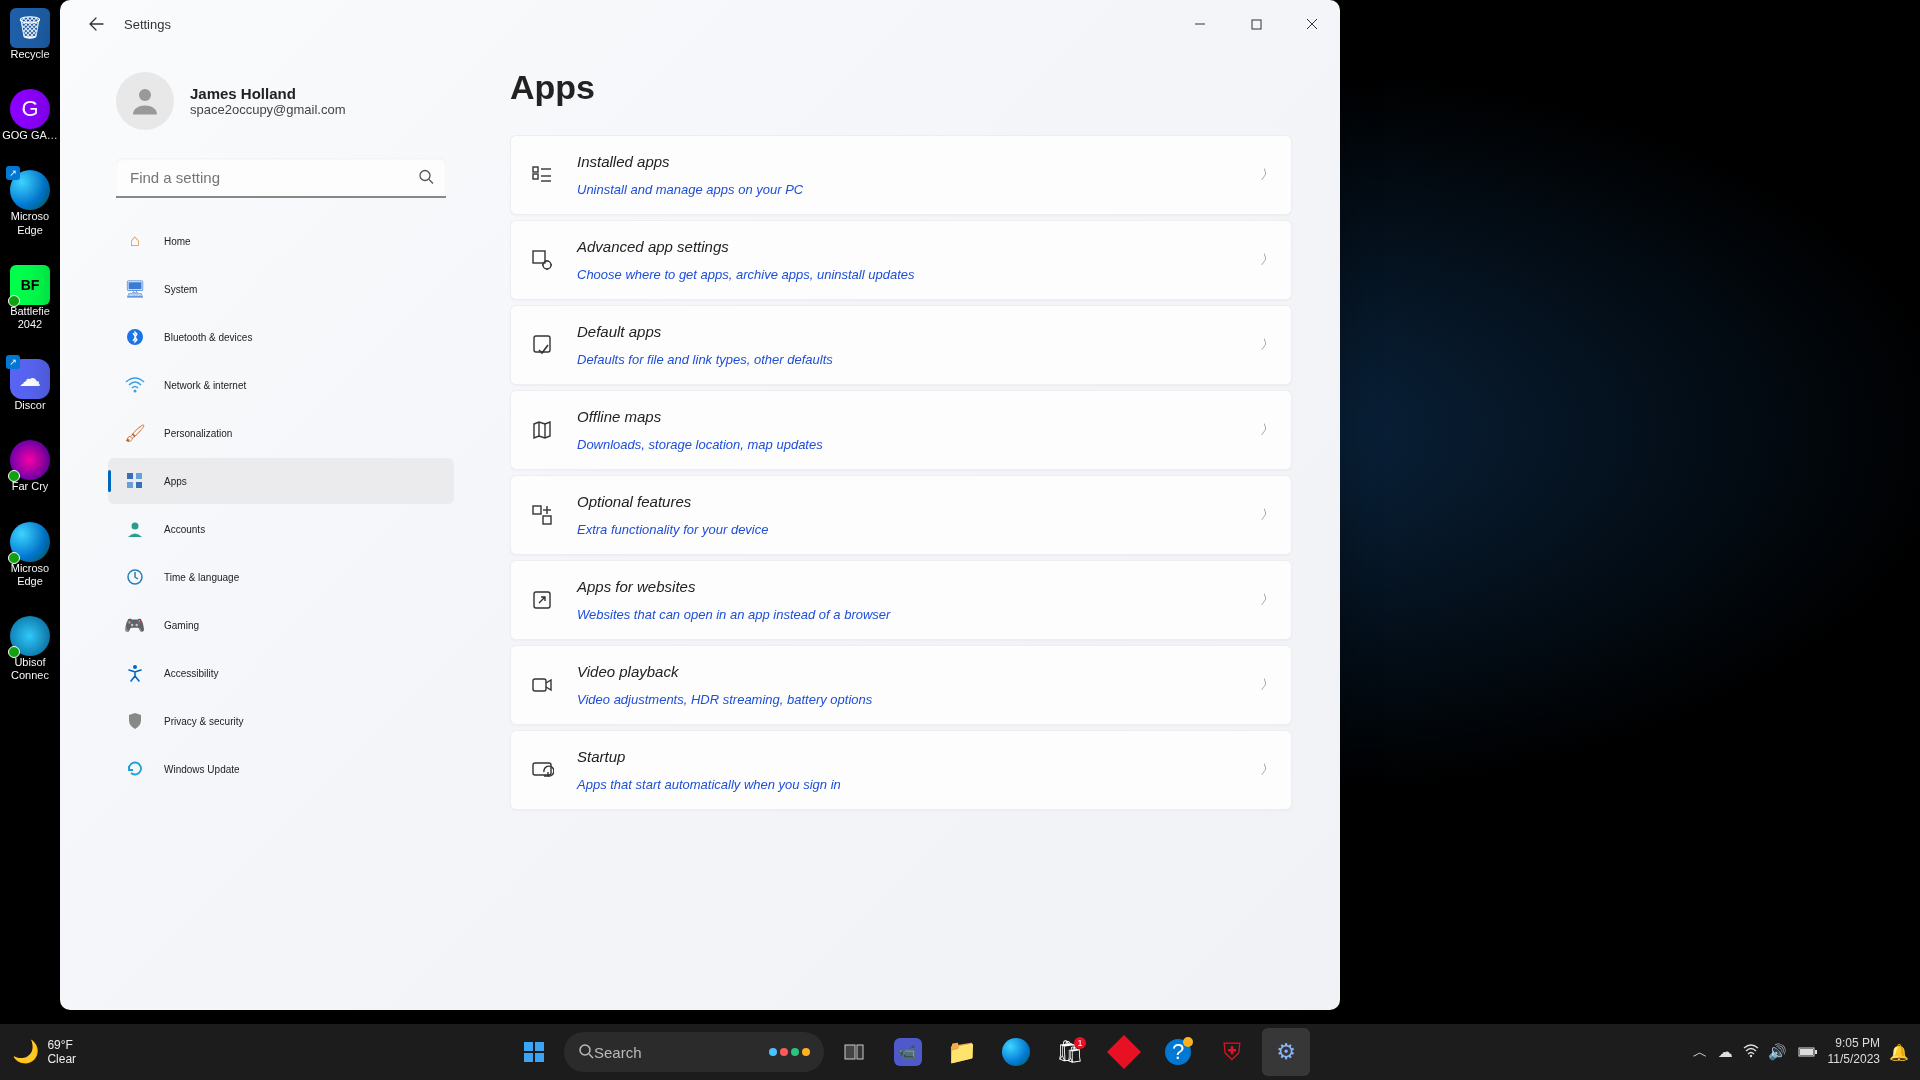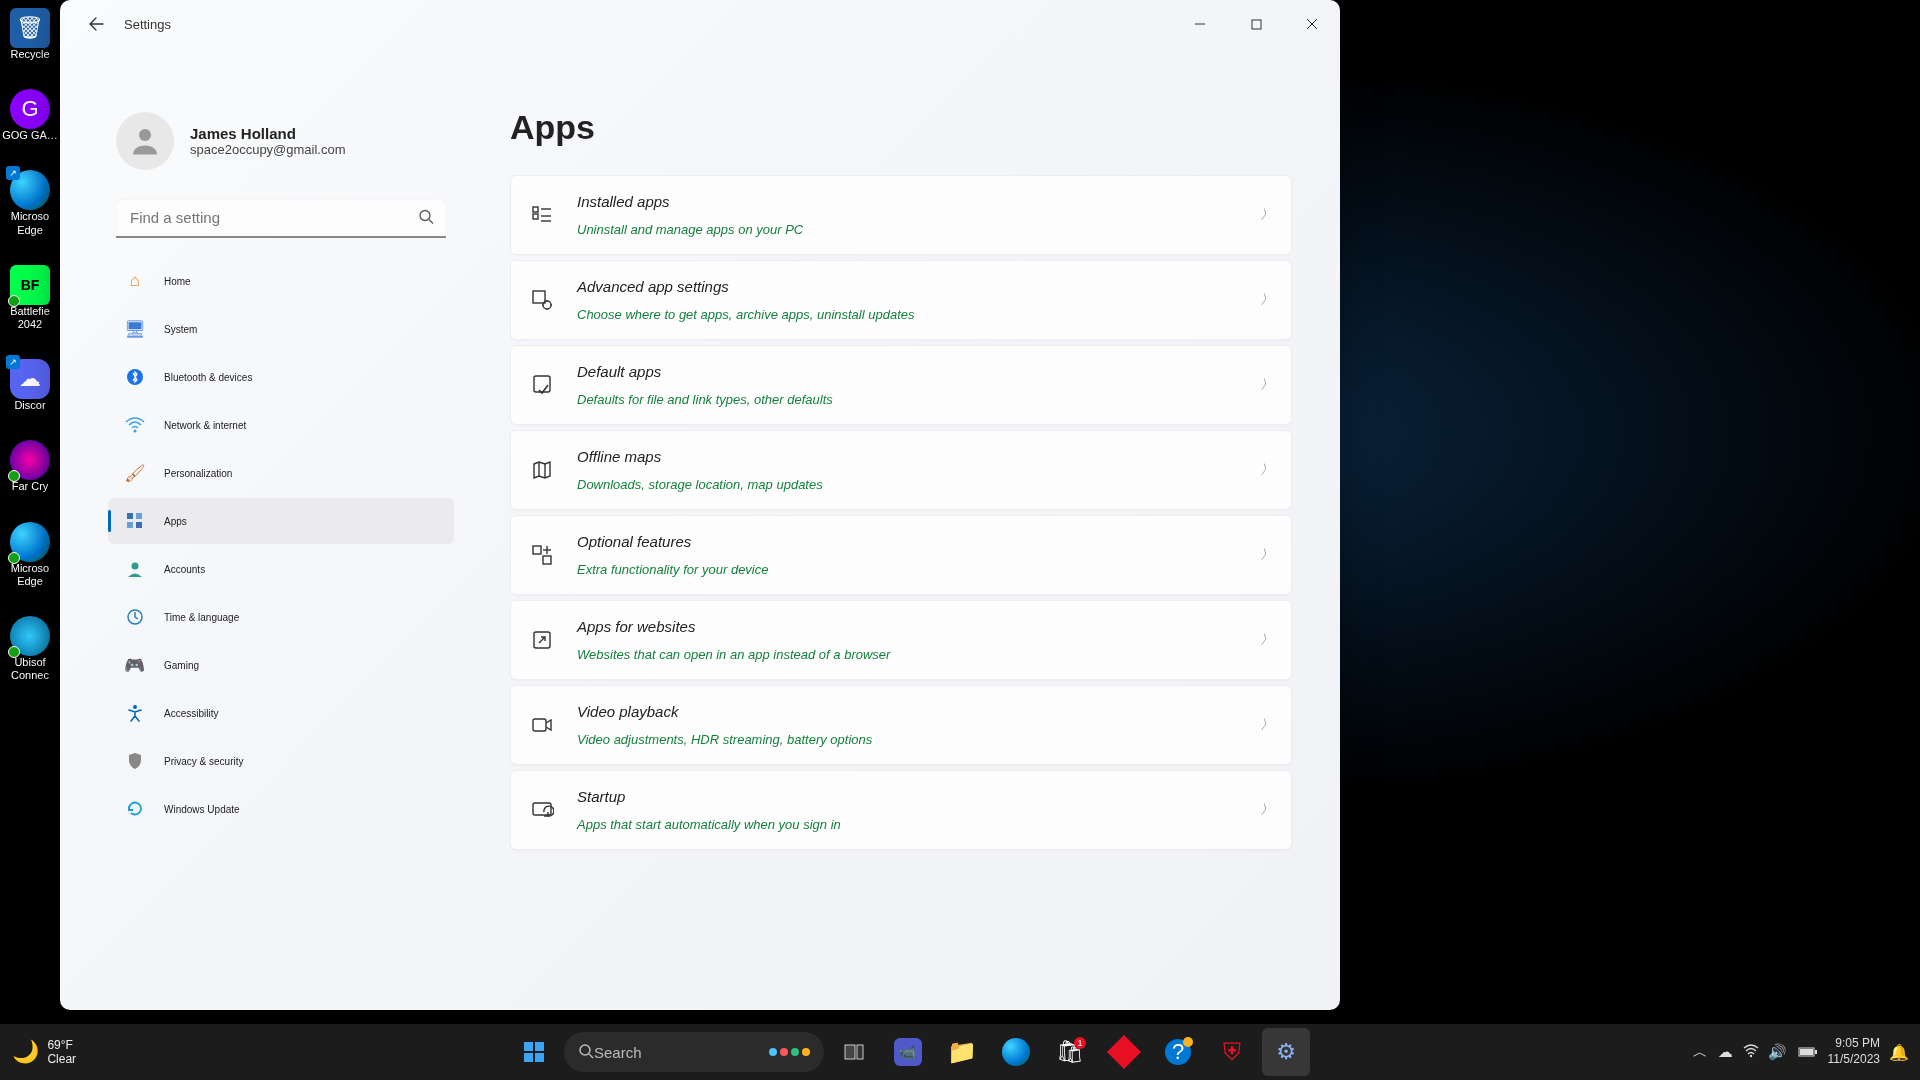--- a/index.html
+++ b/index.html
@@ -17,21 +17,21 @@
 .ic.gog { background: #8b00ff; color: #fff; border-radius: 50%; }
 .ic.edge { background: radial-gradient(circle at 30% 30%, #3fd5ff, #0078d4 60%, #0a5c2e); border-radius: 50%; }
 .ic.bf { background: #00ff4c; color: #000; font-weight: bold; font-size: 14px; }
 .ic.discord { background: #5865f2; color: #fff; border-radius: 12px; }
 .ic.farcry { background: radial-gradient(circle, #ff00aa, #3300aa); border-radius: 50%; }
 .ic.ubi { background: radial-gradient(circle, #33ccff, #006699); border-radius: 50%; }
 .badge-tl { position: absolute; top: -4px; left: -4px; width: 14px; height: 14px; background: #0078d4; border-radius: 3px; display: flex; align-items: center; justify-content: center; color: #fff; font-size: 9px; }
 .badge-bl { position: absolute; bottom: -2px; left: -2px; width: 12px; height: 12px; background: #10a010; border-radius: 50%; border: 1px solid #fff; }
 
 
-.window { position: absolute; left: 60px; top: 0; width: 1280px; height: 1010px; background: linear-gradient(135deg, #fafbfc 0%, #f3f5f9 50%, #f0f2f6 100%); border-radius: 10px; box-shadow: 0 8px 40px rgba(0,0,0,.4); display: flex; flex-direction: column; overflow: hidden; gap: 40px; }
+.window { position: absolute; left: 60px; top: 0; width: 1280px; height: 1010px; background: linear-gradient(135deg, #fafbfc 0%, #f3f5f9 50%, #f0f2f6 100%); border-radius: 10px; box-shadow: 0 8px 40px rgba(0,0,0,.4); display: flex; flex-direction: column; overflow: hidden; }
 
 
 .titlebar { height: 48px; display: flex; align-items: center; padding-left: 16px; }
 .back-btn { width: 40px; height: 40px; display: flex; align-items: center; justify-content: center; border-radius: 4px; cursor: pointer; font-size: 16px; color: #333; }
 .titlebar .title { margin-left: 8px; font-size: 13px; color: #333; }
 .titlebar .spacer { flex: 1; }
 .win-controls { display: flex; }
 .win-btn { width: 56px; height: 40px; display: flex; align-items: center; justify-content: center; cursor: pointer; font-size: 12px; }
 
 
@@ -55,21 +55,21 @@
 
 
 .main { flex: 1; padding: 20px 48px 20px 48px; }
 .page-title { font-size: 34px; font-weight: 600; color: #222; margin-bottom: 28px; }
 .cards { display: flex; flex-direction: column; gap: 5px; }
 .card { height: 80px; background: #fdfdfd; border: 1px solid rgba(0,0,0,.06); border-radius: 6px; display: flex; align-items: center; padding: 0 18px; cursor: pointer; box-shadow: 0 1px 2px rgba(0,0,0,.03); font-style: italic; }
 .card .cicon { width: 26px; height: 26px; margin-right: 22px; color: #333; display: flex; align-items: center; justify-content: center; }
 .card .cicon svg { width: 24px; height: 24px; stroke: #333; fill: none; stroke-width: 1.4; }
 .card .ctxt { flex: 1; }
 .card .ctitle { font-size: 15px; color: #222; }
-.card .cdesc { font-size: 13px; color: #15803d; margin-top: 12px; }
+.card .cdesc { font-size: 13px; color: #1d4ed8; margin-top: 12px; }
 .card .chevron { color: #666; font-size: 13px; }
 
 
 .taskbar { position: absolute; left: 0; right: 0; bottom: 0; height: 56px; background: #1c1c1c; display: flex; align-items: center; }
 .tb-left { display: flex; align-items: center; gap: 8px; padding-left: 12px; min-width: 200px; }
 .weather-ic { font-size: 22px; }
 .weather-txt { display: flex; flex-direction: column; font-size: 12px; color: #eee; line-height: 1.2; }
 .tb-center { flex: 1; display: flex; align-items: center; justify-content: center; gap: 6px; }
 .tb-btn { width: 48px; height: 48px; display: flex; align-items: center; justify-content: center; border-radius: 6px; cursor: pointer; font-size: 22px; color: #fff; }
 .tb-btn.active { background: rgba(255,255,255,.12); }

